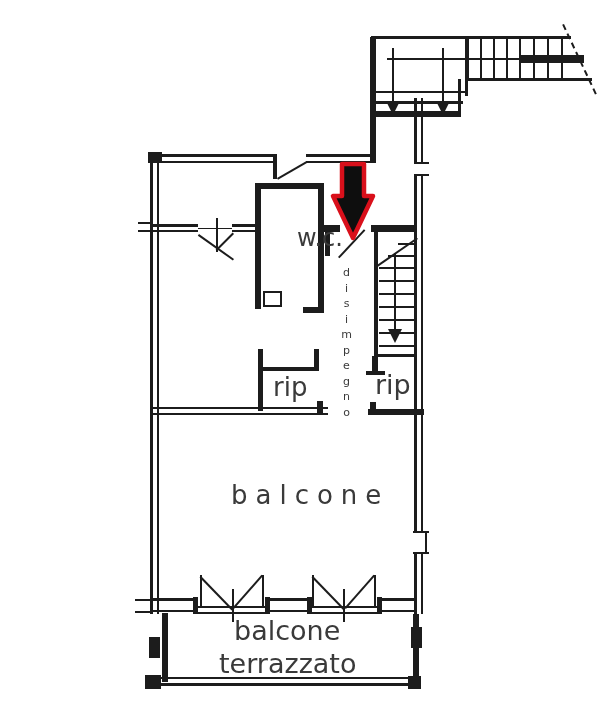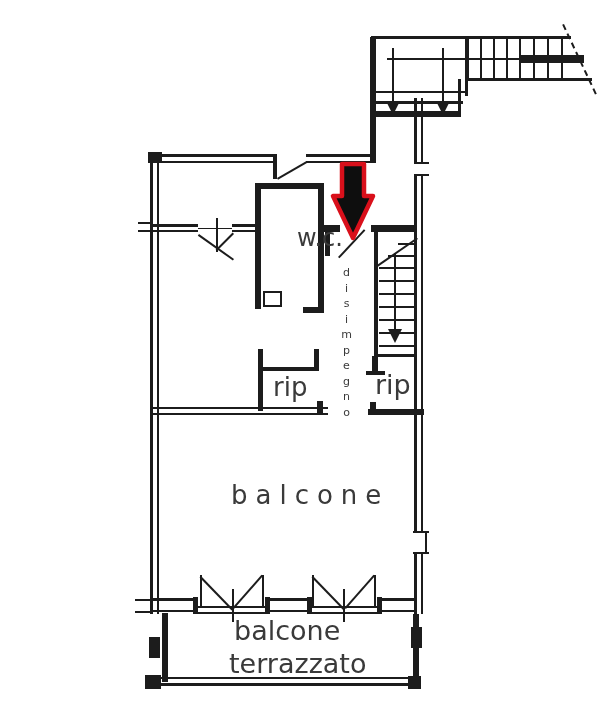--- a/index.html
+++ b/index.html
@@ -167,15 +167,15 @@
   <svg class="arrow" style="position:absolute;left:326px;top:158px;" width="54" height="86" viewBox="0 0 54 86">
     <polygon points="16,6 38,6 38,38 47,38 27,80 7,38 16,38"></polygon>
   </svg>
 
   <div class="lbl" style="left:261px;top:226px;font-size:24px;margin-left:36px;">w.c.</div>
   <div class="lbl lbl-vert" style="left:341px;top:266px;font-size:11px;letter-spacing:2.5px;">disimpegno</div>
   <div class="lbl" style="left:273px;top:374px;font-size:26px;">rip</div>
   <div class="lbl" style="left:375px;top:371px;font-size:27px;">rip</div>
   <div class="lbl" style="left:231px;top:482px;font-size:26px;letter-spacing:8px;">balcone</div>
   <div class="lbl" style="left:234px;top:617px;font-size:27px;">balcone</div>
-  <div class="lbl" style="left:229px;top:650px;font-size:27px;">terrazzato</div>
+  <div class="lbl" style="left:219px;top:650px;font-size:27px;">terrazzato</div>
 
 </div>
 
 </body></html>

